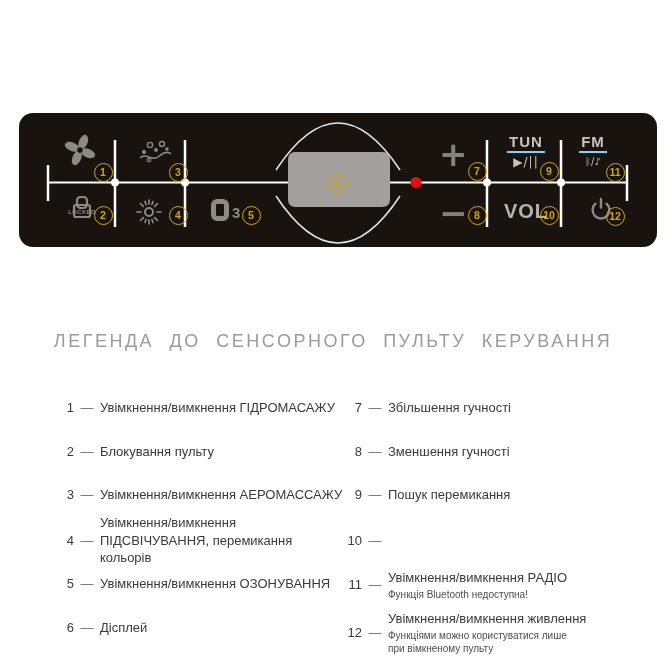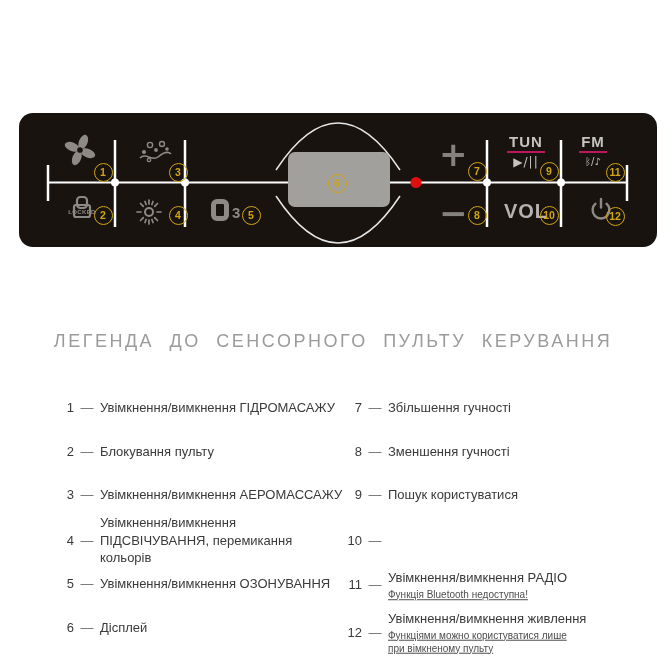--- a/index.html
+++ b/index.html
@@ -11,21 +11,21 @@
   #panel { position:absolute; left:19px; top:113px; width:638px; height:134px;
            background:#18130f; border-radius:14px; }
   #panel-lines { position:absolute; left:0; top:0; }
 
   .pbtn { position:absolute; color:#8d8a84; text-align:center; }
   .icon-box { display:flex; align-items:center; justify-content:center; }
 
   .plusminus { font-size:34px; font-weight:bold; color:#85827c; line-height:1;
                font-family:"DejaVu Sans", sans-serif; }
   .tunfm-top { display:inline-block; font-size:15px; font-weight:bold; letter-spacing:1px;
-               color:#c6c4c0; border-bottom:2px solid #be185d; padding:0 2px 1px 2px;text-align:center; }
+               color:#c6c4c0; border-bottom:2px solid #7dd3fc; padding:0 2px 1px 2px;text-align:center; }
   .tun-sub { font-size:12px; color:#c6c4c0; margin-top:2px; letter-spacing:1px;
              font-family:"DejaVu Sans", sans-serif; }
   .fm-sub  { font-size:10px; color:#c6c4c0; margin-top:3px;
              font-family:"DejaVu Sans", sans-serif; }
   .vol { font-size:20px; font-weight:bold; letter-spacing:1px; color:#b5b3af; }
 
   .ozone { display:flex; align-items:flex-end; }
   .ozone-o { display:inline-block; width:18px; height:22px; border:5px solid #8d8a84;
              border-radius:6px; font-size:0; color:transparent; overflow:hidden; }
   .ozone-3 { font-size:15px; font-weight:bold; color:#8d8a84; margin-left:3px; line-height:1;
@@ -41,21 +41,21 @@
   
   .legend-title { position:absolute; top:331px; left:0; width:666px; text-align:center;
                   font-size:18px; color:#9b9b9b; letter-spacing:2.5px; word-spacing:8px; }
 
   .l-row { position:absolute; display:flex; align-items:center; transform:translateY(-50%); }
   .l-num  { width:22px; text-align:right; font-size:13px; color:#3a3a3a; flex:none; }
   .l-num-r{ width:26px; }
   .l-dash { width:26px; text-align:center; font-size:13px; color:#6a6a6a; flex:none; }
   .l-text { font-size:13px; color:#3a3a3a; line-height:1.35; }
   .l-text-main { max-width:245px; }
-  .l-note { font-size:10px; color:#4d4d4d; line-height:1.3; max-width:185px; margin-top:1px;text-decoration:underline; }
+  .l-note { font-size:10px; color:#4d4d4d; line-height:1.3; max-width:185px; margin-top:1px; }
 </style>
 </head>
 <body>
 
 <div id="stage">
 
   <div id="panel">
 
     <svg id="panel-lines" width="638" height="134" viewBox="0 0 638 134">
       <path d="M257 57 Q319 -37 381 57" fill="none" stroke="#e6e6e6" stroke-width="1.5"></path>
@@ -208,21 +208,21 @@
     <span class="l-text l-text-main">Збільшення гучності</span>
   </div>
   <div class="l-row" style="left:336px; top:452px;">
     <span class="l-num l-num-r">8</span>
     <span class="l-dash">—</span>
     <span class="l-text l-text-main">Зменшення гучності</span>
   </div>
   <div class="l-row" style="left:336px; top:495px;">
     <span class="l-num l-num-r">9</span>
     <span class="l-dash">—</span>
-    <span class="l-text l-text-main">Пошук користуватися</span>
+    <span class="l-text l-text-main">Пошук перемикання</span>
   </div>
   <div class="l-row" style="left:336px; top:540px;">
     <span class="l-num l-num-r">10</span>
     <span class="l-dash">—</span>
   </div>
   <div class="l-row" style="left:336px; top:585px;">
     <span class="l-num l-num-r">11</span>
     <span class="l-dash">—</span>
     <span class="l-text">
       <div class="l-text-main">Увімкнення/вимкнення РАДІО</div>

